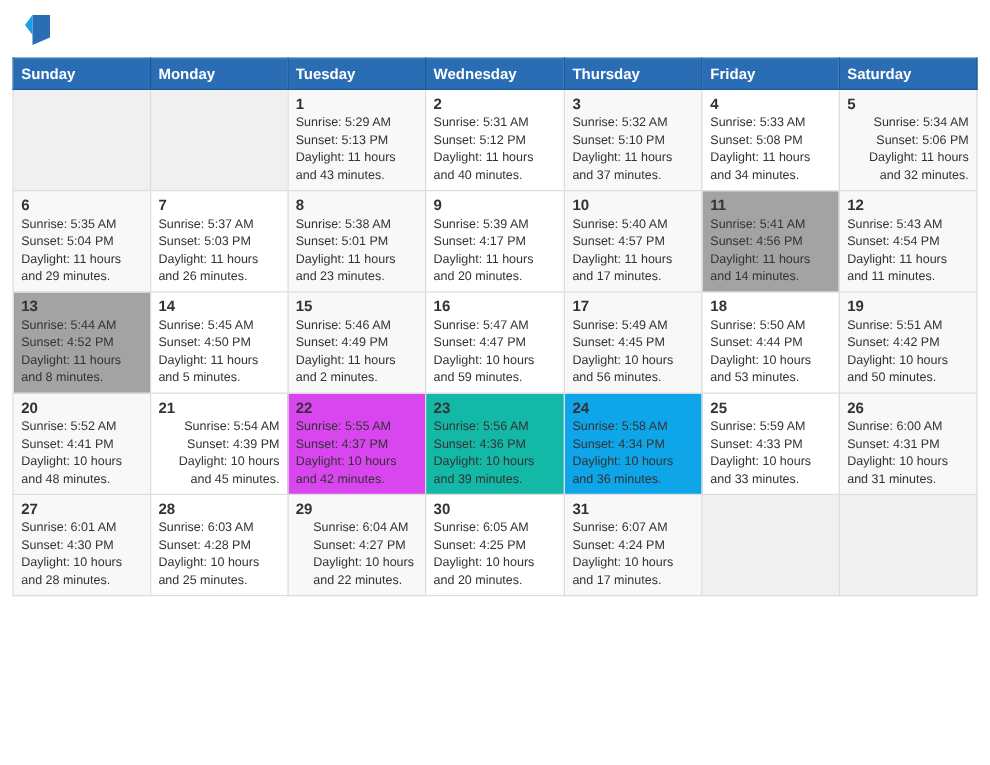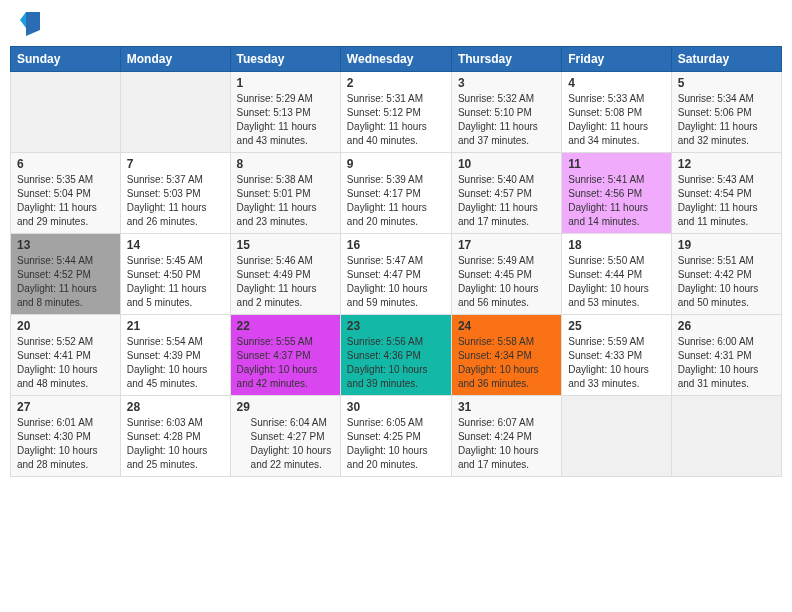--- a/index.html
+++ b/index.html
@@ -163,21 +163,21 @@
 Daylight: 11 hours and 37 minutes.</div>
         </td>
         <td style="background-color: rgb(255, 255, 255);">
           <span class="day-num">4</span>
           <div class="day-info" style="white-space: pre-line;">Sunrise: 5:33 AM
 Sunset: 5:08 PM
 Daylight: 11 hours and 34 minutes.</div>
         </td>
         <td style="background-color: rgb(248, 248, 248);">
           <span class="day-num">5</span>
-          <div class="day-info" style="white-space: pre-line;">Sunrise: 5:34 AM
+          <div class="day-info" style="white-space: pre-line; text-align: right;">Sunrise: 5:34 AM
 Sunset: 5:06 PM
 Daylight: 11 hours and 32 minutes.</div>
         </td>
       </tr>
       <tr>
         <td style="background-color: rgb(248, 248, 248);">
           <span class="day-num">6</span>
           <div class="day-info" style="white-space: pre-line;">Sunrise: 5:35 AM
 Sunset: 5:04 PM
 Daylight: 11 hours and 29 minutes.</div>
@@ -199,21 +199,21 @@
           <div class="day-info" style="white-space: pre-line;">Sunrise: 5:39 AM
 Sunset: 4:17 PM
 Daylight: 11 hours and 20 minutes.</div>
         </td>
         <td style="background-color: rgb(248, 248, 248);">
           <span class="day-num">10</span>
           <div class="day-info" style="white-space: pre-line;">Sunrise: 5:40 AM
 Sunset: 4:57 PM
 Daylight: 11 hours and 17 minutes.</div>
         </td>
-        <td style="background-color: #f0abfc;">
+        <td style="background-color: #a3a3a3;">
           <span class="day-num">11</span>
           <div class="day-info" style="white-space: pre-line;">Sunrise: 5:41 AM
 Sunset: 4:56 PM
 Daylight: 11 hours and 14 minutes.</div>
         </td>
         <td style="background-color: rgb(248, 248, 248);">
           <span class="day-num">12</span>
           <div class="day-info" style="white-space: pre-line;">Sunrise: 5:43 AM
 Sunset: 4:54 PM
 Daylight: 11 hours and 11 minutes.</div>
@@ -265,37 +265,37 @@
       </tr>
       <tr>
         <td style="background-color: rgb(248, 248, 248); margin-left: 27px;">
           <span class="day-num">20</span>
           <div class="day-info" style="white-space: pre-line;">Sunrise: 5:52 AM
 Sunset: 4:41 PM
 Daylight: 10 hours and 48 minutes.</div>
         </td>
         <td style="background-color: rgb(255, 255, 255);">
           <span class="day-num">21</span>
-          <div class="day-info" style="white-space: pre-line;">Sunrise: 5:54 AM
+          <div class="day-info" style="white-space: pre-line; text-align: right;">Sunrise: 5:54 AM
 Sunset: 4:39 PM
 Daylight: 10 hours and 45 minutes.</div>
         </td>
         <td style="background-color: #d946ef;">
           <span class="day-num">22</span>
           <div class="day-info" style="white-space: pre-line;">Sunrise: 5:55 AM
 Sunset: 4:37 PM
 Daylight: 10 hours and 42 minutes.</div>
         </td>
         <td style="background-color: #14b8a6;">
           <span class="day-num">23</span>
           <div class="day-info" style="white-space: pre-line;">Sunrise: 5:56 AM
 Sunset: 4:36 PM
 Daylight: 10 hours and 39 minutes.</div>
         </td>
-        <td style="background-color: #f97316;">
+        <td style="background-color: #0ea5e9;">
           <span class="day-num">24</span>
           <div class="day-info" style="white-space: pre-line;">Sunrise: 5:58 AM
 Sunset: 4:34 PM
 Daylight: 10 hours and 36 minutes.</div>
         </td>
         <td style="background-color: rgb(255, 255, 255);">
           <span class="day-num">25</span>
           <div class="day-info" style="white-space: pre-line;">Sunrise: 5:59 AM
 Sunset: 4:33 PM
 Daylight: 10 hours and 33 minutes.</div>

